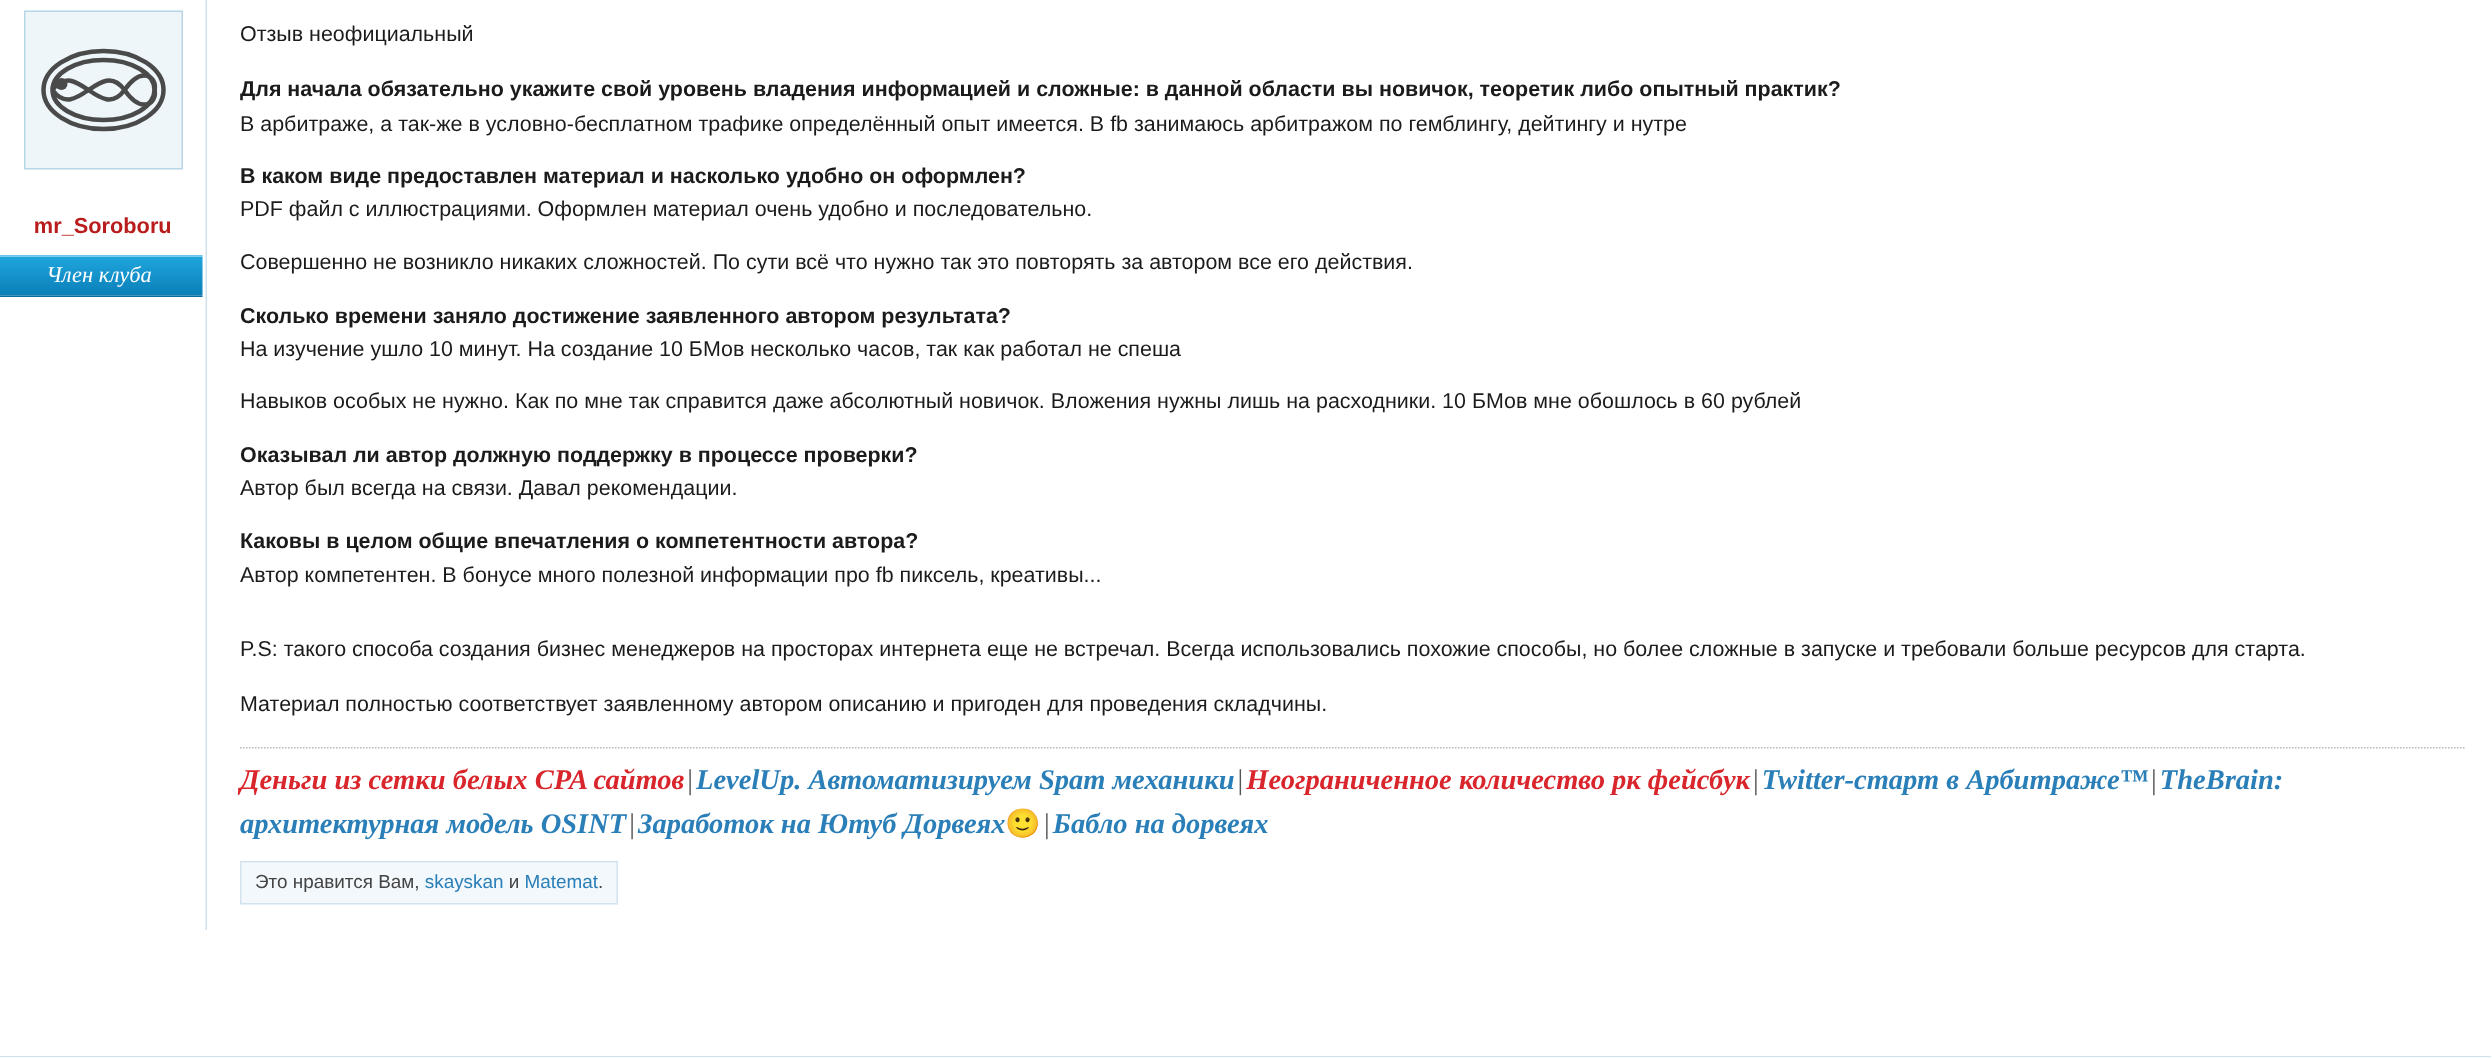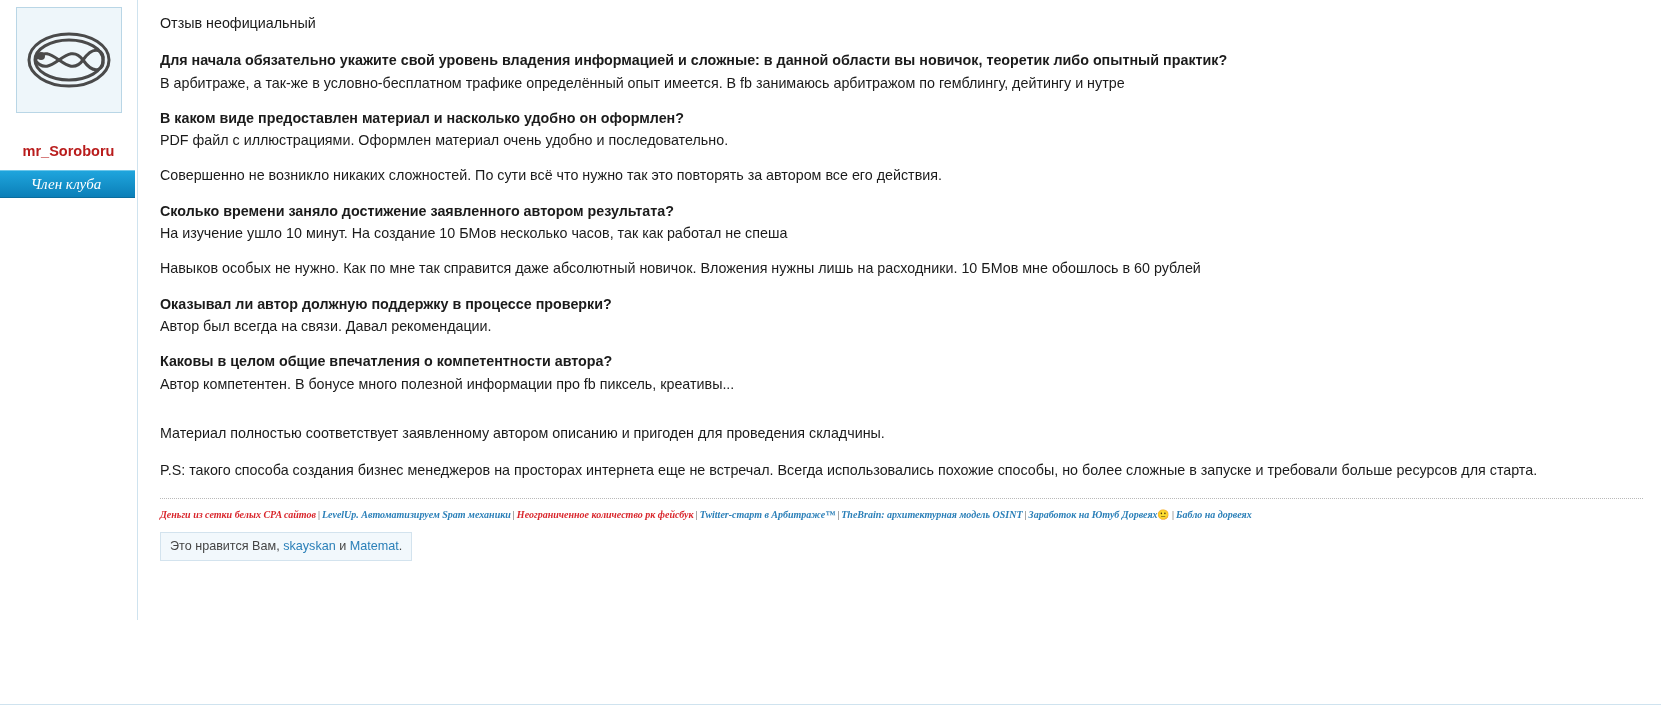--- a/index.html
+++ b/index.html
@@ -101,21 +101,21 @@
   .closing p { margin: 0 0 18px 0; }
 
   
   .signature {
     margin-top: 12px;
     border-top: 1px dotted #b9b9b9;
     padding-top: 8px;
     font-family: "Liberation Serif", serif;
     font-style: italic;
     font-weight: bold;
-    font-size: 10px;
+    font-size: 19px;
     line-height: 1.5;
     color: #333;
   }
   .signature a { text-decoration: none; }
   .sig-sep { color: #555; font-style: normal; font-weight: normal; padding: 0 2px; }
   .sig-emoji { font-style: normal; }
 
   
   .likes {
     margin-top: 10px;
@@ -185,22 +185,22 @@
       <div class="qa">
         <div class="q">Оказывал ли автор должную поддержку в процессе проверки?</div>
         <div class="a">Автор был всегда на связи. Давал рекомендации.</div>
       </div>
       <div class="qa">
         <div class="q">Каковы в целом общие впечатления о компетентности автора?</div>
         <div class="a">Автор компетентен. В бонусе много полезной информации про fb пиксель, креативы...</div>
       </div>
 
       <div class="closing">
+        <p>P.S: такого способа создания бизнес менеджеров на просторах интернета еще не встречал. Всегда использовались похожие способы, но более сложные в запуске и требовали больше ресурсов для старта.</p>
         <p>Материал полностью соответствует заявленному автором описанию и пригоден для проведения складчины.</p>
-        <p>P.S: такого способа создания бизнес менеджеров на просторах интернета еще не встречал. Всегда использовались похожие способы, но более сложные в запуске и требовали больше ресурсов для старта.</p>
       </div>
 
       
       <div class="signature">
         <a href="#" style="color: rgb(217, 38, 44);">Деньги из сетки белых CPA сайтов</a><span class="sig-sep">|</span><a href="#" style="color: rgb(42, 127, 184);">LevelUp. Автоматизируем Spam механики</a><span class="sig-sep">|</span><a href="#" style="color: rgb(217, 38, 44);">Неограниченное количество рк фейсбук</a><span class="sig-sep">|</span><a href="#" style="color: rgb(42, 127, 184);">Twitter-старт в Арбитраже™</a><span class="sig-sep">|</span><a href="#" style="color: rgb(42, 127, 184);">TheBrain: архитектурная модель OSINT</a><span class="sig-sep">|</span><a href="#" style="color: rgb(42, 127, 184);">Заработок на Ютуб Дорвеях</a><span class="sig-emoji">🙂</span><span class="sig-sep">|</span><a href="#" style="color: rgb(42, 127, 184);">Бабло на дорвеях</a>
       </div>
 
       
       <div class="likes">
         <span>Это нравится Вам,</span>

